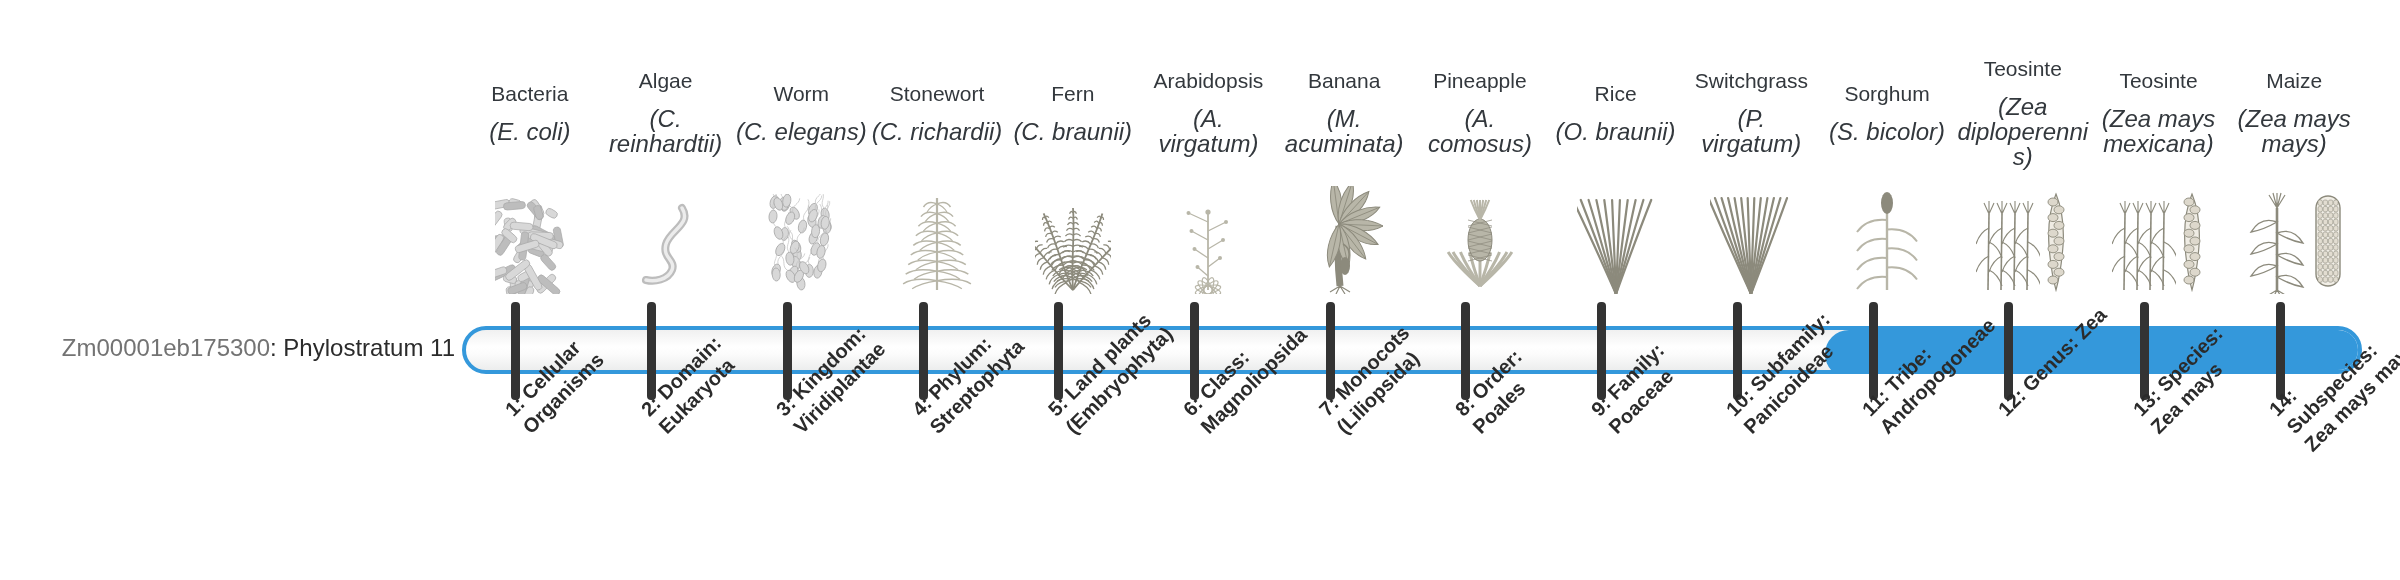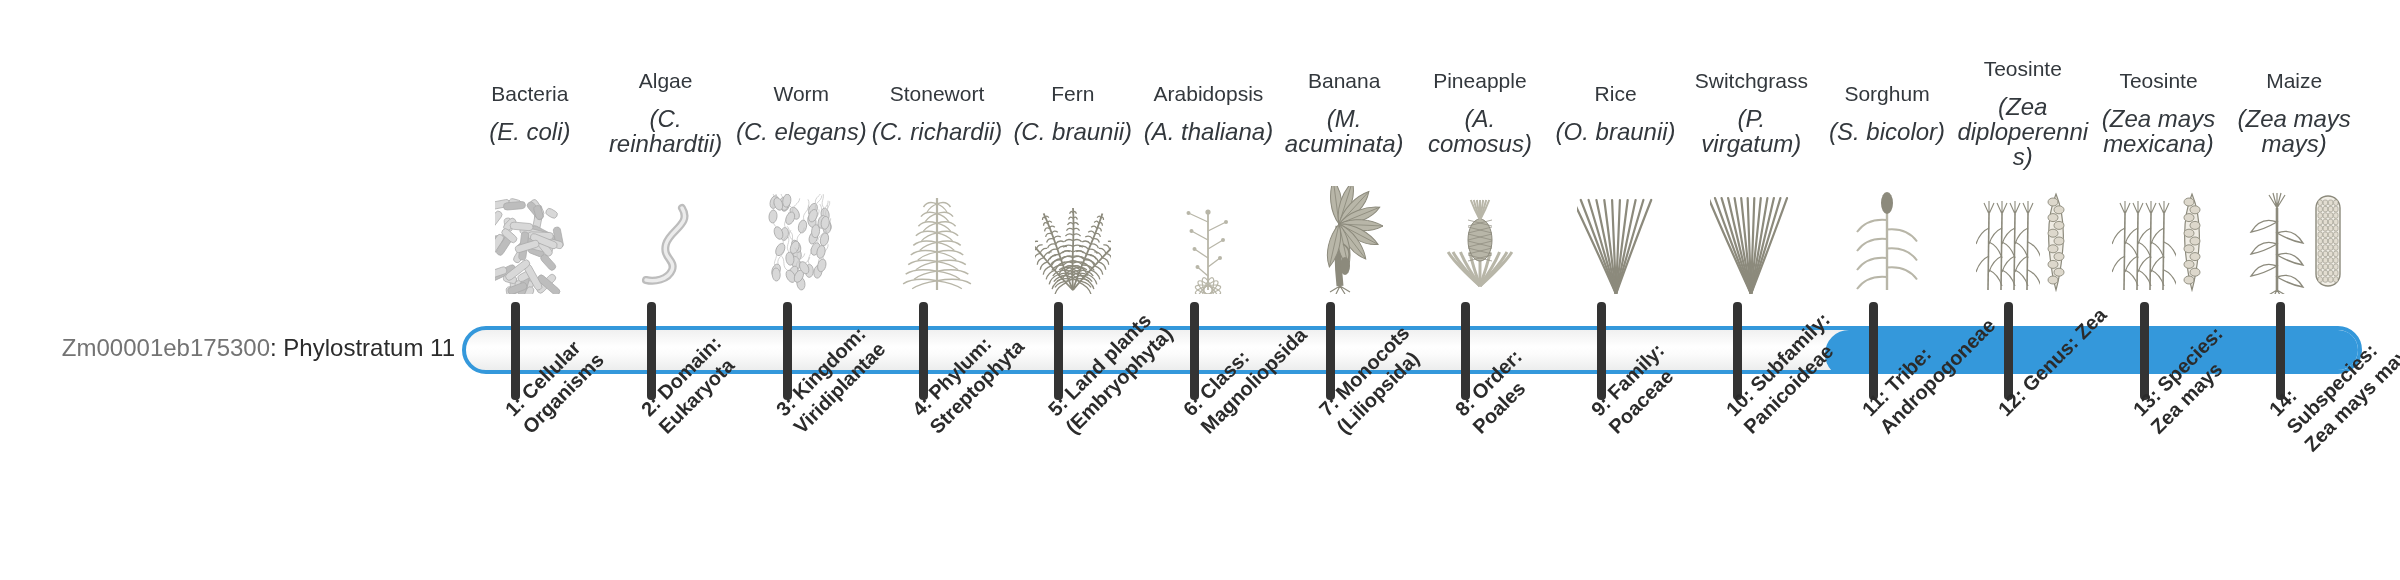--- a/index.html
+++ b/index.html
@@ -169,21 +169,21 @@
       <div class="species-col">
         <div class="species-common">Stonewort</div>
         <div class="species-sci">(C. richardii)</div>
       </div>
       <div class="species-col">
         <div class="species-common">Fern</div>
         <div class="species-sci">(C. braunii)</div>
       </div>
       <div class="species-col">
         <div class="species-common">Arabidopsis</div>
-        <div class="species-sci">(A. thaliana)</div>
+        <div class="species-sci">(A. virgatum)</div>
       </div>
       <div class="species-col">
         <div class="species-common">Banana</div>
         <div class="species-sci">(M. acuminata)</div>
       </div>
       <div class="species-col">
         <div class="species-common">Pineapple</div>
         <div class="species-sci">(A. comosus)</div>
       </div>
       <div class="species-col">

